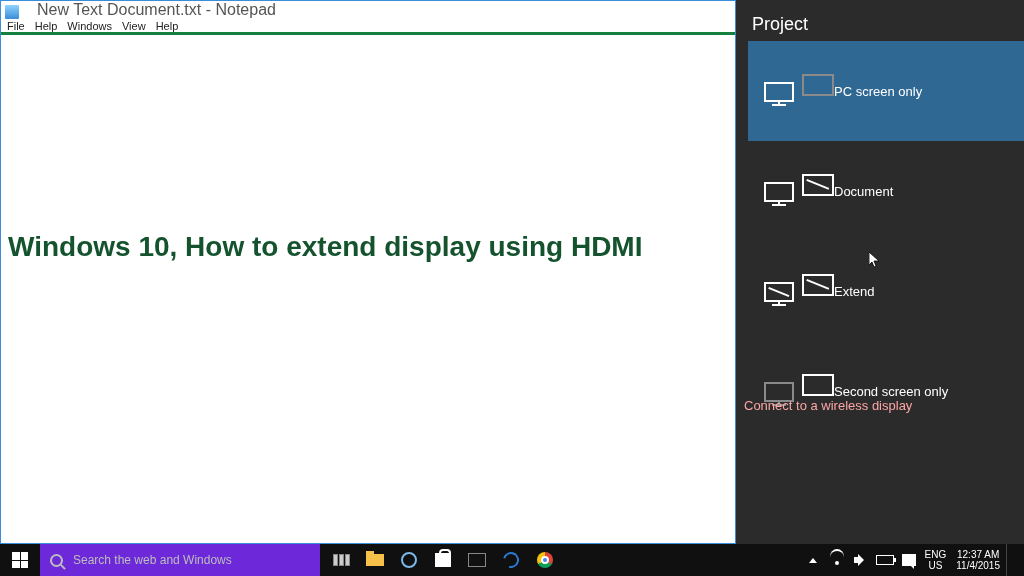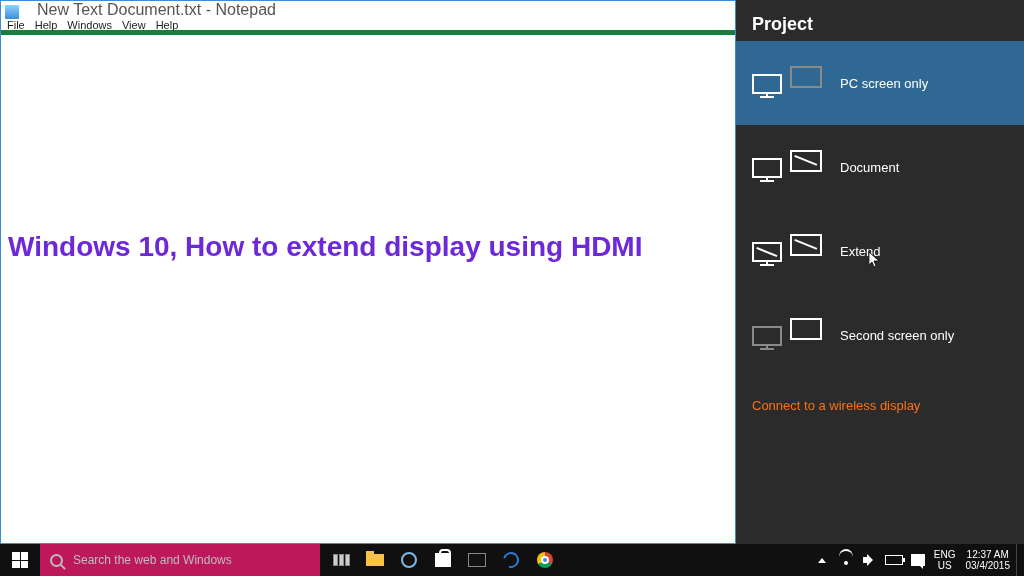--- a/index.html
+++ b/index.html
@@ -15,44 +15,44 @@
     padding: 0 4px; background: #fff; font-size: 16px; color: #555;
   }
   .titlebar .app-icon {
     width: 14px; height: 14px; display: inline-block;
     background: linear-gradient(#8fd3ff,#3a8dd8); border-radius: 1px;
     position: relative;
   }
   .menubar {
     height: 16px; display: flex; align-items: center; gap: 10px;
     padding: 0 6px; background: #fff; font-size: 11px; color: #222;
-    border-bottom: 5px solid #15803d;
+    border-bottom: 3px solid #15803d;
   }
   .menubar span { cursor: default; }
   .editor {
     position: absolute; left: 1px; right: 1px; top: 34px; bottom: 1px;
     background: #fff; padding: 4px 6px;
   }
   .editor .big-line {
     position: absolute; left: 6px; top: 196px; right: 6px;
     font-family: Arial, sans-serif; font-weight: 900; font-size: 28px;
-    color: #6d28d9; white-space: nowrap;
+    color: #14532d; white-space: nowrap;
   }
 
   
   .project {
     position: absolute; right: 0; top: 0; width: 288px; height: 544px;
     background: #2b2b2b; color: #fff;
   }
   .project-title {
-    padding: 14px 16px 6px 16px; font-size: 18px; font-weight: 700;
+    padding: 14px 16px 6px 16px; font-size: 18px; font-weight: 400;
   }
   .proj-item {
-    height: 84px; display: flex; align-items: center; gap: 18px;
-    padding: 0 16px; cursor: default;
+    height: 100px; display: flex; align-items: center; 
+    padding: 0 16px; cursor: default; margin-left: 12px;
   }
   .proj-item.selected { background: #2f6893; }
   .proj-item .label { font-size: 13px; }
   .proj-icon { width: 70px; height: 34px; position: relative; flex: 0 0 70px; }
   .mon {
     position: absolute; width: 32px; height: 22px; border: 2px solid #fff;
     background: transparent;
   }
   .mon.dim { border-color: #8a8a8a; }
   .mon.small { width: 30px; height: 20px; }
@@ -69,39 +69,39 @@
   .proj-icon .right { right: 0; top: 0; }
   .diag::after {
     content: ""; position: absolute; left: 3px; top: 3px; width: 24px; height: 0;
     border-top: 2px solid #fff; transform: rotate(22deg); transform-origin: left top;
   }
   .diag-small::after {
     content: ""; position: absolute; left: 3px; top: 3px; width: 22px; height: 0;
     border-top: 2px solid #fff; transform: rotate(22deg); transform-origin: left top;
   }
   .connect-link {
-    position: absolute; left: 16px; top: 398px; font-size: 13px;
-    color: #f97316; cursor: pointer;
+    position: absolute; left: 8px; top: 398px; font-size: 13px;
+    color: #fca5a5; cursor: pointer;
   }
   .cursor-arrow {
     position: absolute; width: 12px; height: 18px; pointer-events: none;
   }
 
   
   .taskbar {
     position: absolute; left: 0; bottom: 0; width: 100%; height: 32px;
     background: #101010; display: flex; align-items: stretch; color: #fff;
   }
   .start-btn {
     width: 40px; display: flex; align-items: center; justify-content: center;
   }
   .win-logo { width: 16px; height: 16px; display: grid; grid-template: 1fr 1fr / 1fr 1fr; gap: 1px; }
   .win-logo span { background: #fff; }
   .searchbox {
-    width: 280px; background: #be185d; display: flex; align-items: center;
+    width: 280px; background: #6d28d9; display: flex; align-items: center;
     padding: 0 10px; gap: 10px; font-size: 12px; color: #bdbdbd;
   }
   .search-icon {
     width: 13px; height: 13px; border: 2px solid #bdbdbd; border-radius: 50%;
     position: relative;
   }
   .search-icon::after {
     content: ""; position: absolute; width: 6px; height: 2px; background: #bdbdbd;
     bottom: -3px; right: -5px; transform: rotate(45deg);
   }
@@ -119,21 +119,21 @@
   .cortana-icon{ width:16px;height:16px;border:2px solid #7bb8e8;border-radius:50%;}
   .store-icon{ width:16px;height:14px;background:#fff;position:relative;}
   .store-icon::before{content:"";position:absolute;top:-4px;left:4px;width:8px;height:4px;border:2px solid #fff;border-bottom:none;border-radius:4px 4px 0 0;}
   .cmd-icon{ width:18px;height:14px;background:#111;border:1px solid #888;}
   .edge-icon{ width:16px;height:16px;border:2px solid #2a7bd1;border-radius:50%;border-left-color:transparent;transform:rotate(-30deg);}
   .chrome-icon{ width:16px;height:16px;border-radius:50%;background:conic-gradient(#db4437 0 120deg,#0f9d58 120deg 240deg,#f4c20d 240deg 360deg);position:relative;}
   .chrome-icon::after{content:"";position:absolute;inset:4px;border-radius:50%;background:#4285f4;border:2px solid #fff;}
 
   .tray {
     margin-left: auto; display: flex; align-items: center; gap: 0;
-    padding-right: 2px;
+    padding-right: 12px;
   }
   .tray .tico {
     width: 24px; height: 32px; display:flex; align-items:center; justify-content:center;
     font-size: 13px; color:#fff;
   }
   .chev-up { width:0;height:0;border-left:4px solid transparent;border-right:4px solid transparent;border-bottom:5px solid #fff;}
   .wifi-icon{ width:14px;height:10px;position:relative;}
   .wifi-icon::before{content:"";position:absolute;bottom:0;left:5px;width:4px;height:4px;background:#fff;border-radius:50%;}
   .wifi-icon::after{content:"";position:absolute;bottom:0;left:0;width:14px;height:14px;border:2px solid #fff;border-bottom:none;border-left:none;border-right:none;border-radius:50%;}
   .vol-icon{ width:14px;height:12px;position:relative;}
@@ -273,17 +273,17 @@
       </div>
     <div class="tico">
         <div class="notif-icon"></div>
       </div>
     <div class="lang">
       <div>ENG</div>
       <div>US</div>
     </div>
     <div class="clock">
       <div>12:37 AM</div>
-      <div>03/4/2015</div>
+      <div>11/4/2015</div>
     </div>
     <div class="showdesk"></div>
   </div>
 </div>
 
 </body></html>

